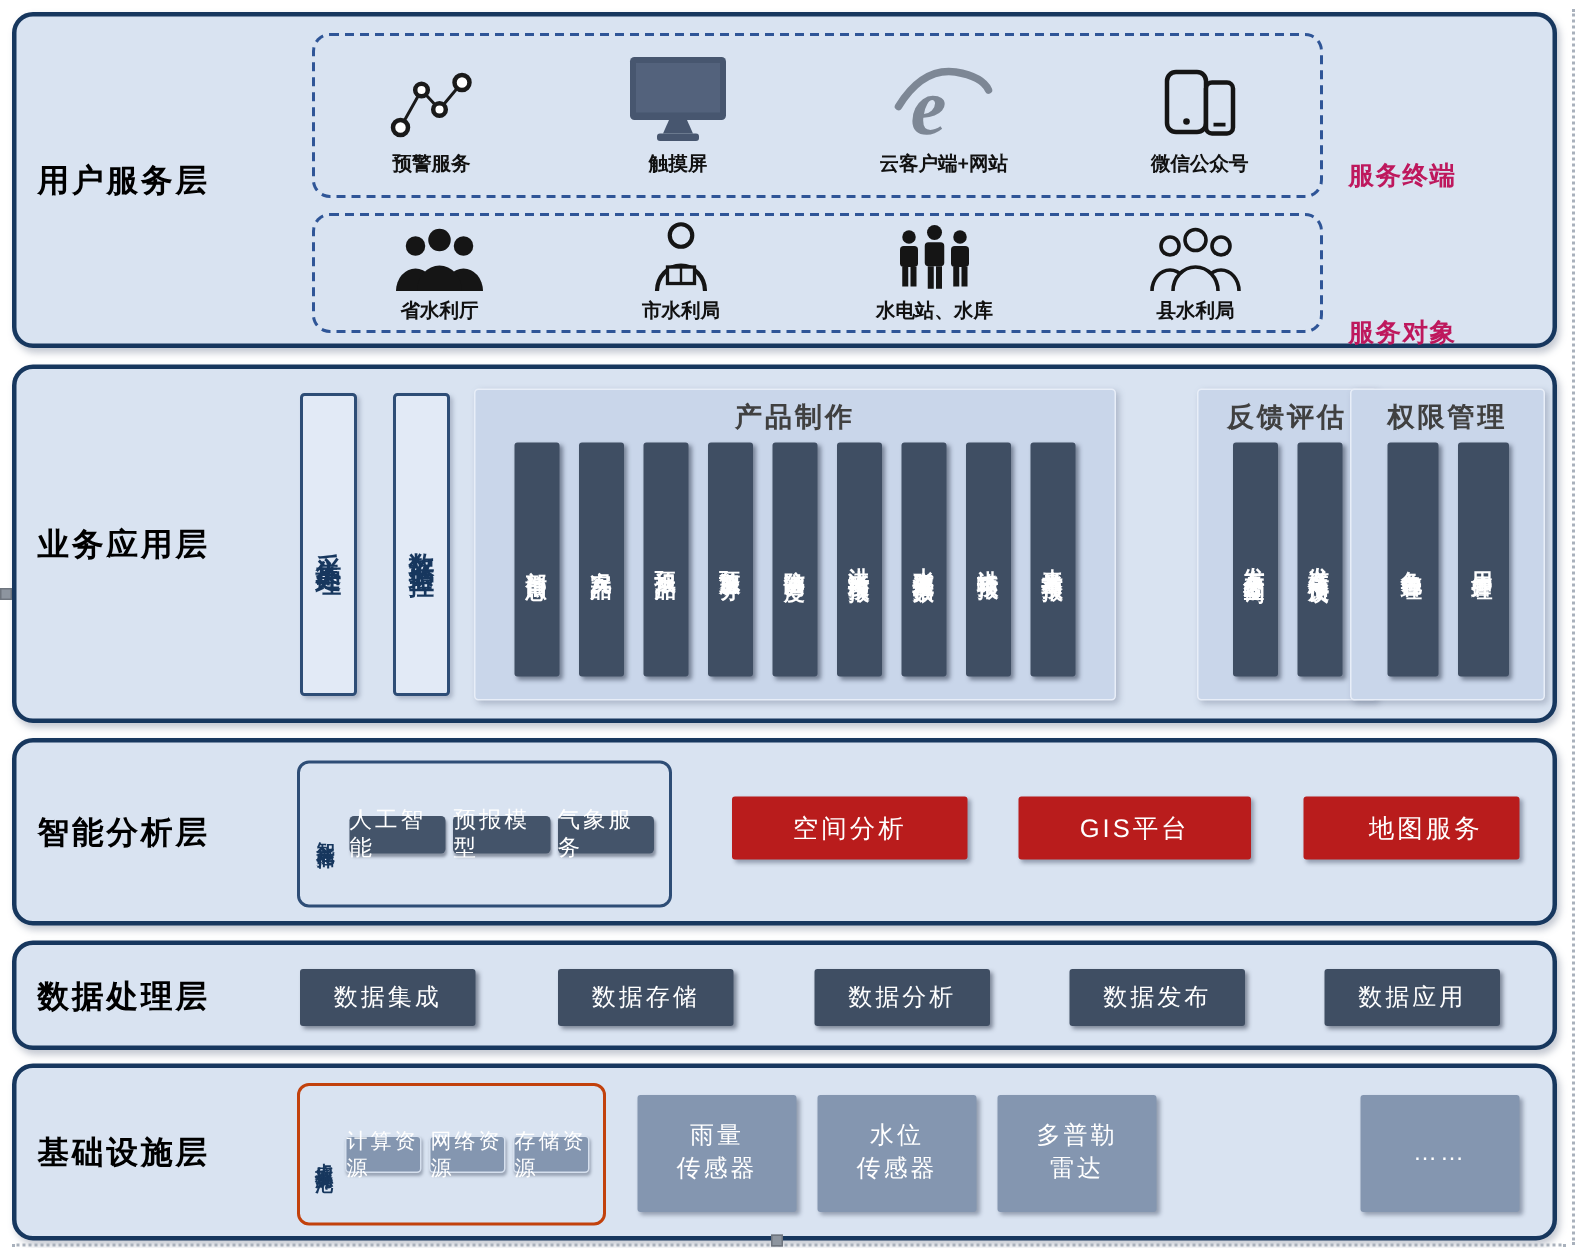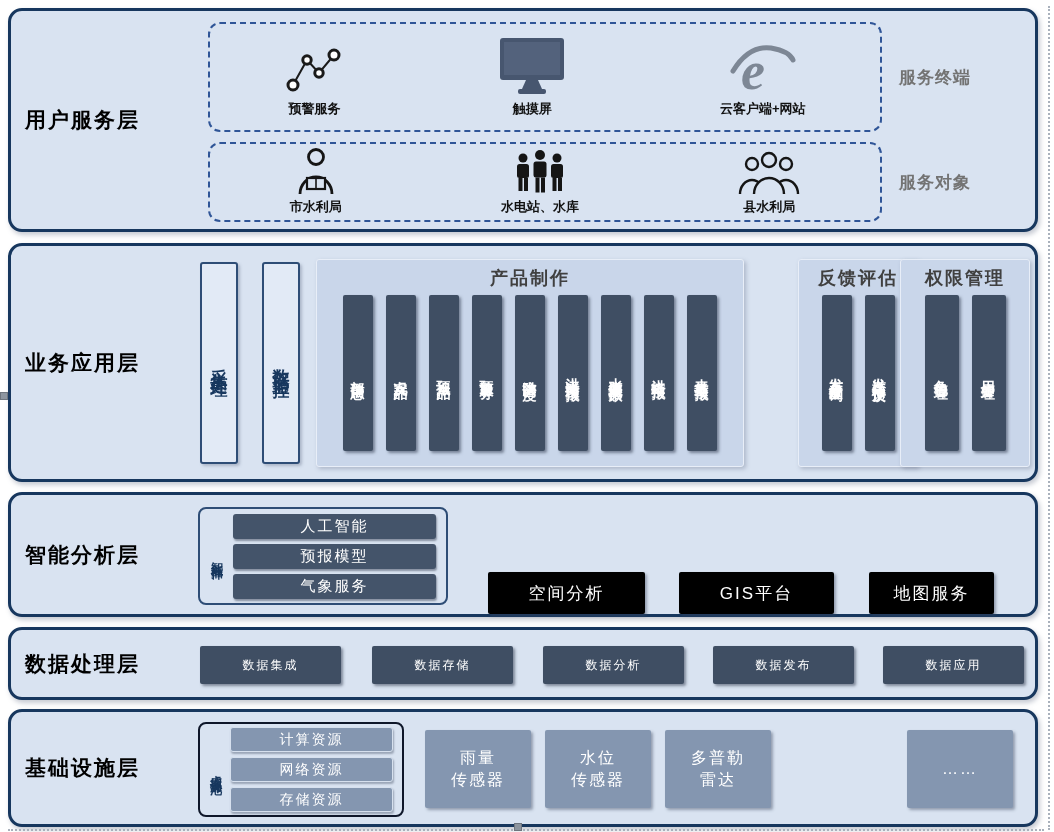--- a/index.html
+++ b/index.html
@@ -31,21 +31,21 @@
   }
   #terminals{top:11px;height:110px;}
   #targets{top:131px;height:80px;}
   .icon-item{display:flex;flex-direction:column;align-items:center;gap:3px;}
   .icon-holder{display:flex;align-items:flex-end;justify-content:center;}
   #terminals .icon-holder{height:60px;}
   #targets .icon-holder{height:46px;}
   .icon-label{font-size:13px;font-weight:bold;color:#111;white-space:nowrap;}
   .side-label{
     position:absolute;left:888px;transform:translateY(-50%);
-    font-size:17px;font-weight:bold;color:#737373;letter-spacing:1px;white-space:nowrap;
+    font-size:17px;font-weight:bold;color:#be185d;letter-spacing:1px;white-space:nowrap;margin-top:40px;
   }
   #terminal-side-label{top:66px;}
   #target-side-label{top:171px;}
 
   
   .vtext{writing-mode:vertical-rl;text-orientation:upright;}
 
   
   .vbox-light{
     position:absolute;top:16px;height:202px;width:38px;box-sizing:border-box;
@@ -76,52 +76,51 @@
   #perm-panel .vbox-dark{width:34px;}
   .vbox-dark .vtext{font-size:14px;font-weight:bold;color:#fff;letter-spacing:2px;}
 
   
   #plugin-panel{
     position:absolute;left:187px;top:12px;width:250px;height:98px;box-sizing:border-box;
     border:2px solid #2e4d76;border-radius:8px;
     display:flex;align-items:center;gap:8px;padding:6px 10px 6px 8px;
   }
   .v-group-label{font-size:12px;font-weight:bold;color:#17375e;letter-spacing:2px;}
-  .stack-items{flex:1;display:flex;flex-direction:column;gap:5px;}
+  .stack-items{flex:1;display:flex;flex-direction:row;gap:5px;}
   .hbox-dark-sm{
     height:25px;background:#44546a;color:#fff;border-radius:3px;
     display:flex;align-items:center;justify-content:center;font-size:15px;
     box-shadow:1px 2px 2px rgba(35,45,65,.45);letter-spacing:2px;
   }
   .hbox-med{
-    position:absolute;top:36px;height:42px;background:#000000;color:#fff;border-radius:2px;
+    position:absolute;top:36px;height:42px;background:#b91c1c;color:#fff;border-radius:2px;
     display:flex;align-items:center;justify-content:center;font-size:17px;letter-spacing:2px;
     box-shadow:2px 2px 3px rgba(60,72,95,.45);
-    margin-top:41px;
   }
   #ai-box-0{left:477px;width:157px;}
   #ai-box-1{left:668px;width:155px;}
-  #ai-box-2{left:858px;width:125px;}
+  #ai-box-2{left:858px;width:125px;padding-left:19px;}
 
   
   .hbox-dark{
-    position:absolute;top:16px;height:38px;width:141px;background:#3f4e63;color:#fff;border-radius:2px;
-    display:flex;align-items:center;justify-content:center;font-size:12px;letter-spacing:2px;
+    position:absolute;top:16px;height:38px;width:117px;background:#3f4e63;color:#fff;border-radius:2px;
+    display:flex;align-items:center;justify-content:center;font-size:16px;letter-spacing:2px;
     box-shadow:2px 2px 3px rgba(35,45,65,.5);
   }
   #data-box-0{left:189px;}
   #data-box-1{left:361px;}
   #data-box-2{left:532px;}
   #data-box-3{left:702px;}
   #data-box-4{left:872px;}
 
   
   #pool-panel{
     position:absolute;left:187px;top:10px;width:206px;height:95px;box-sizing:border-box;
-    border:2px solid #0f172a;border-radius:8px;
+    border:2px solid #c2410c;border-radius:8px;
     display:flex;align-items:center;gap:6px;padding:5px 9px 5px 7px;
   }
   .hbox-pool{
     height:25px;background:#8496b0;color:#fff;border:1px solid #d6e0ee;border-radius:3px;
     display:flex;align-items:center;justify-content:center;font-size:14px;letter-spacing:2px;
     box-shadow:1px 2px 2px rgba(60,72,95,.4);box-sizing:border-box;
   }
   .infra-box{
     position:absolute;top:18px;height:78px;width:106px;background:#8496b0;color:#fff;border-radius:2px;
     display:flex;align-items:center;justify-content:center;text-align:center;
@@ -176,24 +175,48 @@
       <div class="icon-item">
         <div class="icon-holder">
           <svg width="68" height="58" viewBox="0 0 68 58">
             <text x="12" y="50" font-size="54" font-style="italic" font-weight="bold" font-family="'Liberation Serif',serif" fill="#7d8795">e</text>
             <path d="M4,32 Q20,6 42,9 Q60,12 64,21" fill="none" stroke="#7d8795" stroke-width="5" stroke-linecap="round"></path>
           </svg>
         </div>
         <div class="icon-label">云客户端+网站</div>
       </div>
 
+      <div class="icon-item">
+        <div class="icon-holder">
+          <svg width="54" height="56" viewBox="0 0 54 56">
+            <rect x="5" y="7" width="26" height="40" rx="6" fill="none" stroke="#151515" stroke-width="3"></rect>
+            <circle cx="18" cy="40" r="2.2" fill="#151515"></circle>
+            <rect x="31" y="14" width="18" height="34" rx="4" fill="#d9e3f1" stroke="#151515" stroke-width="3"></rect>
+            <line x1="36" y1="42" x2="44" y2="42" stroke="#151515" stroke-width="2.5"></line>
+          </svg>
+        </div>
+        <div class="icon-label">微信公众号</div>
+      </div>
     </div>
     <div class="side-label" id="terminal-side-label">服务终端</div>
 
     <div class="dashed-group" id="targets">
+      <div class="icon-item">
+        <div class="icon-holder">
+          <svg width="62" height="44" viewBox="0 0 62 44">
+            <circle cx="15" cy="13" r="6.5" fill="#151515"></circle>
+            <circle cx="47" cy="13" r="6.5" fill="#151515"></circle>
+            <path d="M2,43 a13,15 0 0 1 26,0 z" fill="#151515"></path>
+            <path d="M34,43 a13,15 0 0 1 26,0 z" fill="#151515"></path>
+            <circle cx="31" cy="9" r="7.5" fill="#151515"></circle>
+            <path d="M16,43 a15,17 0 0 1 30,0 z" fill="#151515"></path>
+          </svg>
+        </div>
+        <div class="icon-label">省水利厅</div>
+      </div>
 
       <div class="icon-item">
         <div class="icon-holder">
           <svg width="46" height="48" viewBox="0 0 46 48">
             <circle cx="23" cy="10" r="7.5" fill="none" stroke="#151515" stroke-width="2.8"></circle>
             <path d="M7,47 a16,17 0 0 1 32,0" fill="none" stroke="#151515" stroke-width="2.8"></path>
             <rect x="14" y="31" width="18" height="11" fill="#d9e3f1" stroke="#151515" stroke-width="2.2"></rect>
             <line x1="23" y1="31" x2="23" y2="42" stroke="#151515" stroke-width="1.6"></line>
           </svg>
         </div>

